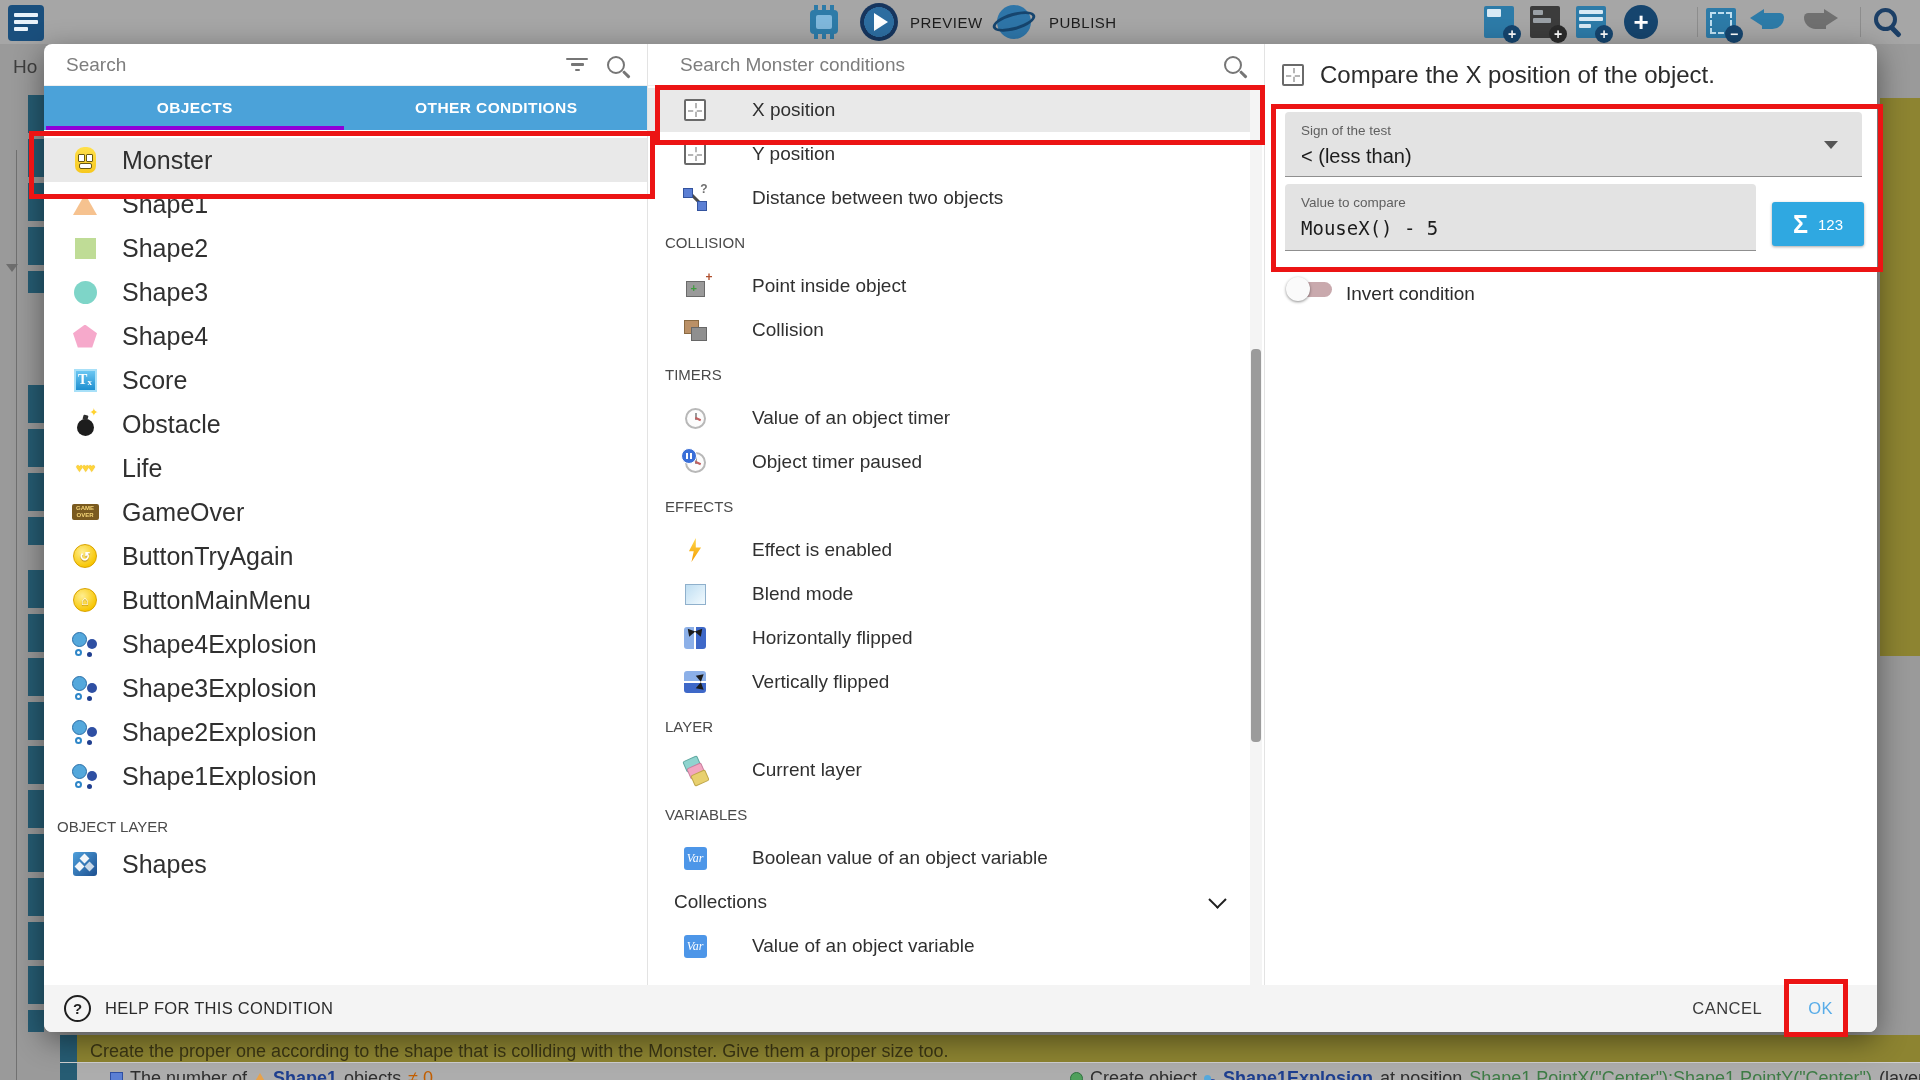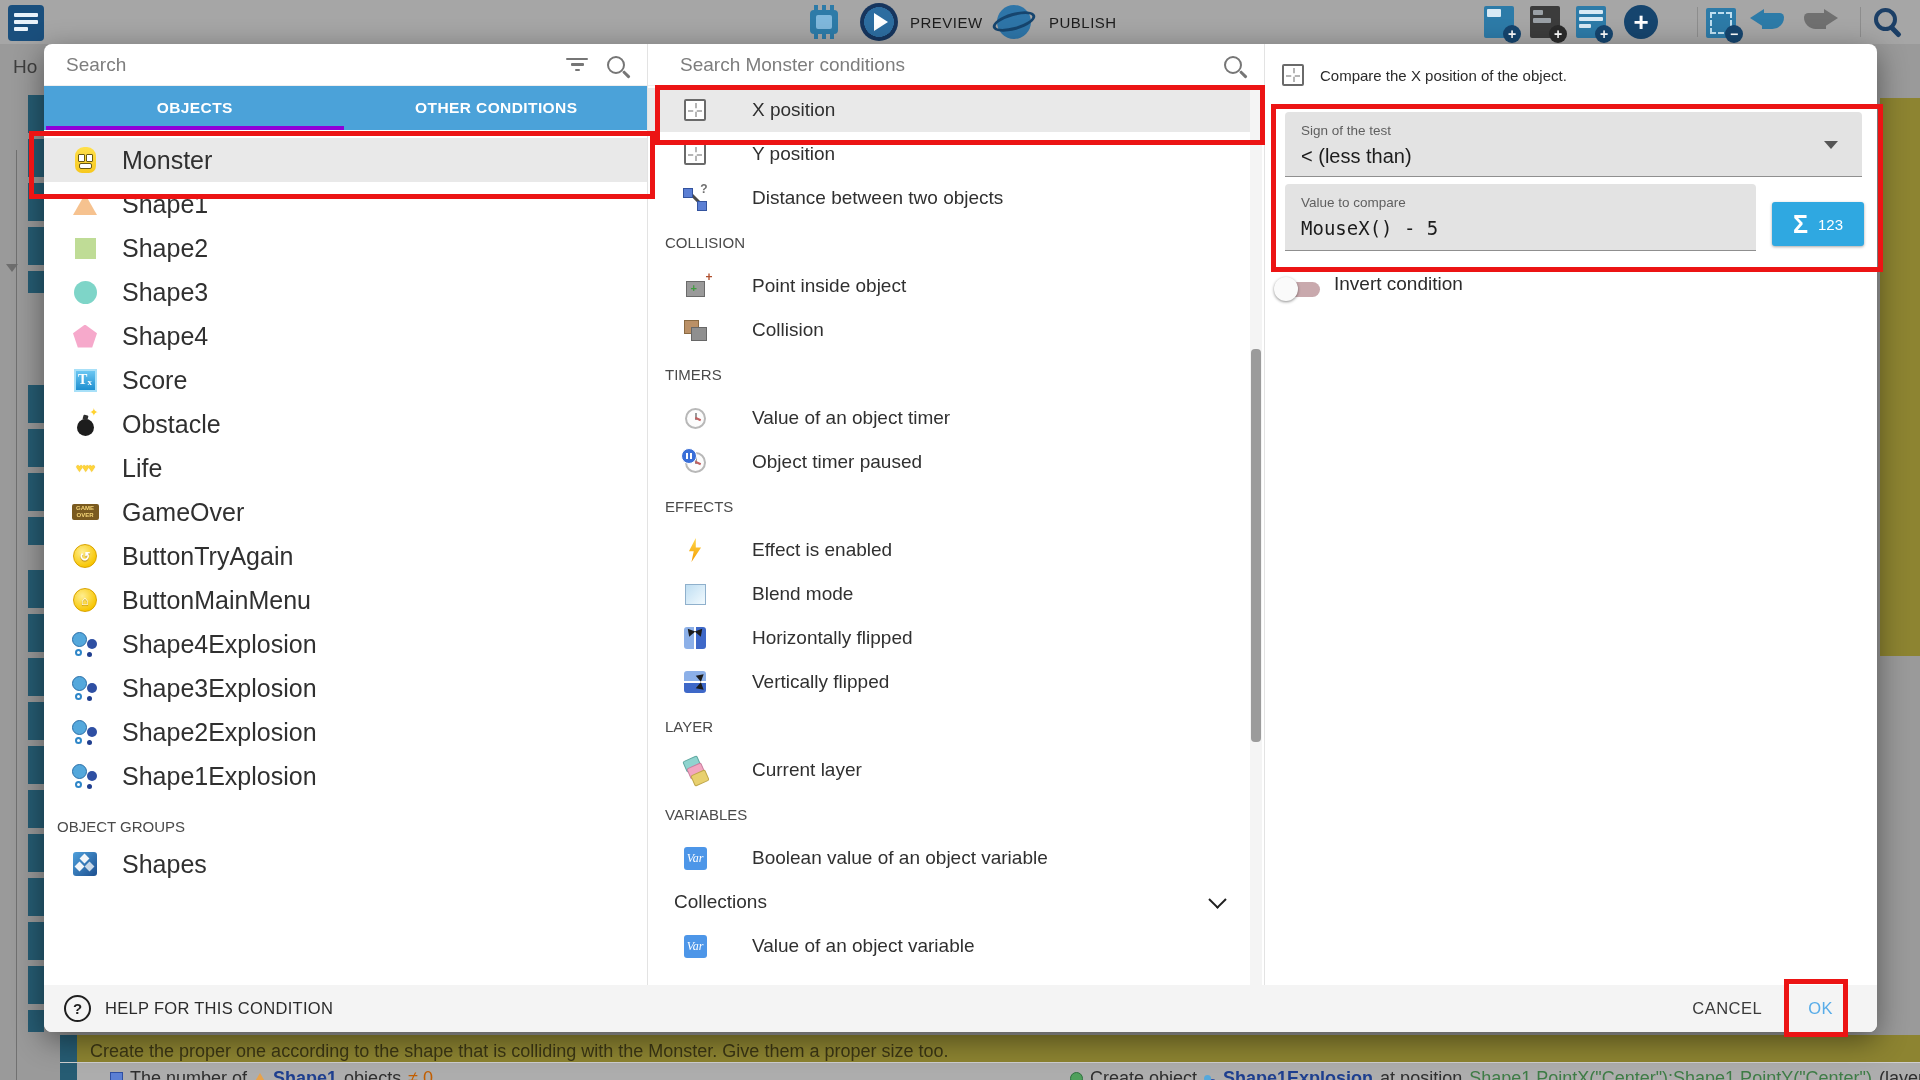--- a/index.html
+++ b/index.html
@@ -185,34 +185,34 @@
   .i-expl .x3{position:absolute;left:3px;bottom:1px;width:7px;height:7px;border:2px solid #2E86C8;border-radius:50%;background:#fff;box-sizing:border-box}
   .i-expl .x4{position:absolute;right:6px;bottom:0;width:5px;height:5px;background:#203F8F;border-radius:50%}
   .i-group{display:block;width:24px;height:24px;border-radius:3px;background:linear-gradient(135deg,#4FA0DC,#1C4F8F);position:relative}
   .i-group i{position:absolute;width:7px;height:7px;background:#F2F6FA;transform:rotate(45deg);display:block}
   .i-group i:nth-child(1){left:8px;top:3px}
   .i-group i:nth-child(2){left:3px;top:11px}
   .i-group i:nth-child(3){left:13px;top:11px;background:#C8D8E8}
 
   
   .dheader{position:absolute;left:13px;top:16px;display:flex;align-items:center;gap:12px}
-  .dtitle{font-size:15px;color:#2b2b2b}
+  .dtitle{font-size:24px;color:#2b2b2b}
   .field{position:absolute;left:20px;background:#E3E3E3;border-bottom:1px solid #8f8f8f;border-radius:4px 4px 0 0;
          padding:11px 16px 0;box-sizing:border-box}
   .field.sign{top:68px;right:15px;height:65px}
   .field.value{top:140px;width:471px;height:67px}
   .flabel{font-size:13.5px;color:#5f5f5f}
   .fvalue{font-size:20px;color:#1c1c1c;margin-top:7px;white-space:nowrap}
   .fvalue.mono{font-family:"DejaVu Sans Mono",monospace;font-size:19px}
   .ddarrow{position:absolute;right:24px;top:29px;width:0;height:0;border-left:7px solid transparent;border-right:7px solid transparent;border-top:8px solid #555}
   .sigmabtn{position:absolute;left:507px;top:158px;width:92px;height:44px;background:#2FA8E1;border-radius:3px;color:#fff;
             display:flex;align-items:center;justify-content:center;gap:10px;box-shadow:0 1px 3px rgba(0,0,0,.35);cursor:pointer}
   .sigma{font-size:25px;font-weight:bold}
   .s123{font-size:15px}
-  .togglerow{position:absolute;left:9px;top:229px;display:flex;align-items:flex-start;height:32px}
+  .togglerow{position:absolute;left:21px;top:229px;display:flex;align-items:flex-end;height:32px}
   .toggle{position:relative;width:46px;height:32px;cursor:pointer;flex:none}
   .toggle .track{position:absolute;left:8px;top:9px;width:38px;height:15px;border-radius:8px;background:#C9A9AD;display:block}
   .toggle .knob{position:absolute;left:0;top:4px;width:24px;height:24px;border-radius:50%;background:#FAFAFA;
                 box-shadow:0 1px 3px rgba(0,0,0,.45);display:block}
   .tlabel{margin-left:14px;font-size:19px;color:#2b2b2b}
 
   .dfooter{height:47px;background:#F4F4F4;display:flex;align-items:center;padding:0 44px 0 20px;flex:none}
   .qmark{width:23px;height:23px;border:2.5px solid #1f1f1f;border-radius:50%;display:flex;align-items:center;justify-content:center;
          font-weight:bold;font-size:15px;color:#1f1f1f;box-sizing:content-box;cursor:pointer}
   .helplabel{margin-left:14px;font-size:16.5px;color:#2b2b2b;letter-spacing:.3px;cursor:pointer}
@@ -462,21 +462,21 @@
           <span class="ic">
                 <span class="i-expl">
                   <i class="x1"></i>
                   <i class="x2"></i>
                   <i class="x3"></i>
                   <i class="x4"></i>
                 </span>
               </span>
           <span class="olabel">Shape1Explosion</span>
             </div>
-            <div class="ghead">OBJECT GROUPS</div>
+            <div class="ghead">OBJECT LAYER</div>
             <div class="orow">
           <span class="ic">
                 <span class="i-group">
                   <i></i>
                   <i></i>
                   <i></i>
                 </span>
               </span>
           <span class="olabel">Shapes</span>
             </div>

